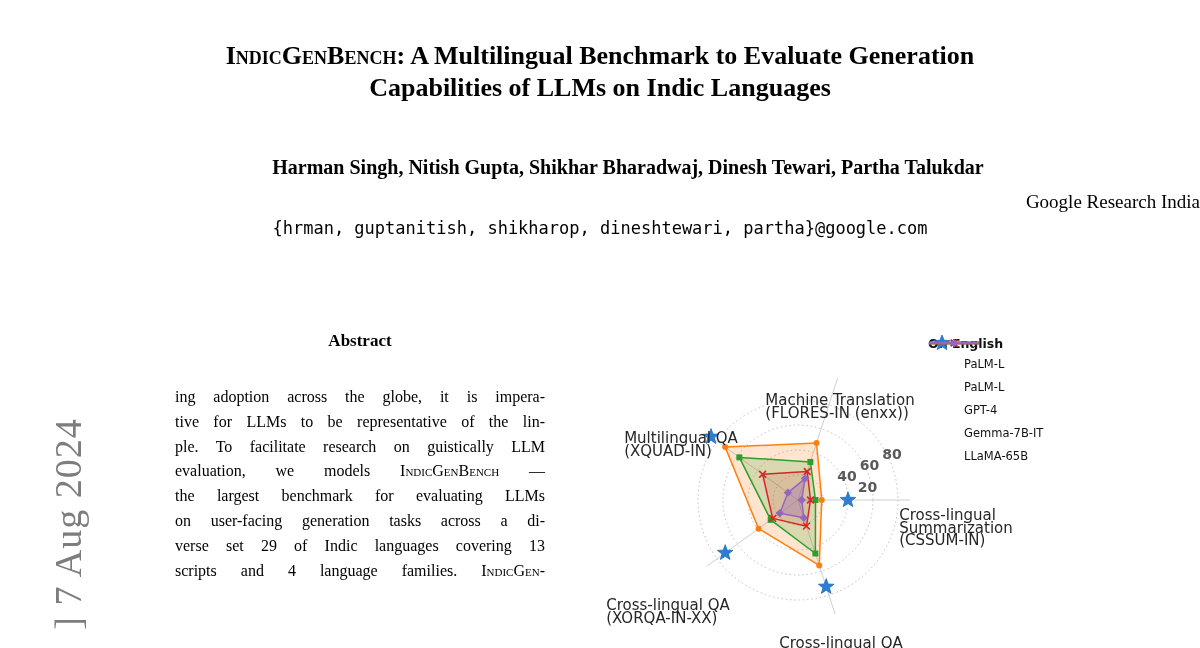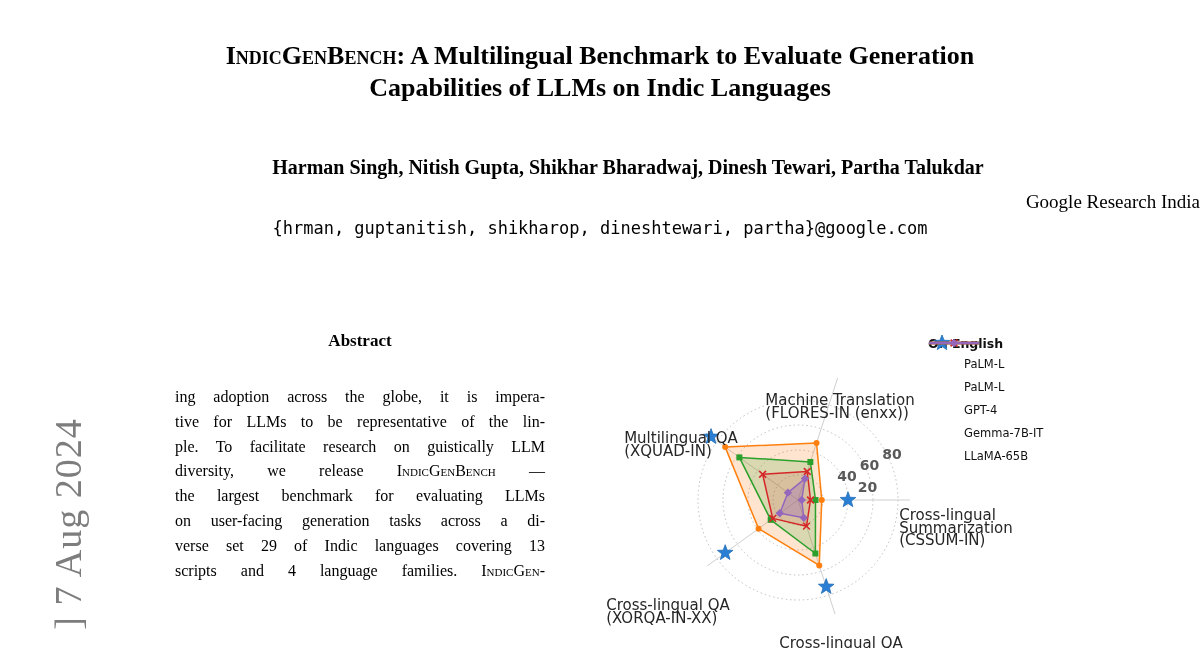--- a/index.html
+++ b/index.html
@@ -44,21 +44,21 @@
   <div class="centerline affil">Google Research India</div>
   <div class="centerline email">{hrman, guptanitish, shikharop, dineshtewari, partha}@google.com</div>
 
   <div class="sidebar-mark">] 7 Aug 2024</div>
 
   <div class="abstract-head">Abstract</div>
   <div class="abstract-body" id="abstract-body">
       <div class="abs-line"><span>ing adoption across the globe, it is impera-</span></div>
       <div class="abs-line"><span>tive for LLMs to be representative of the lin-</span></div>
       <div class="abs-line"><span>ple. To facilitate research on guistically LLM</span></div>
-      <div class="abs-line"><span>diversity, we release </span><span class="brand-sc">IndicGenBench</span><span> —</span></div>
+      <div class="abs-line"><span>evaluation, we models </span><span class="brand-sc">IndicGenBench</span><span> —</span></div>
       <div class="abs-line"><span>the largest benchmark for evaluating LLMs</span></div>
       <div class="abs-line"><span>on user-facing generation tasks across a di-</span></div>
       <div class="abs-line"><span>verse set 29 of Indic languages covering 13</span></div>
       <div class="abs-line"><span>scripts and 4 language families. </span><span class="brand-sc">IndicGen-</span></div>
     </div>
 
   <div class="chart">
     <svg id="radar-svg" width="630" height="323" viewBox="0 0 630 323">
         <circle cx="218" cy="175" r="25" fill="none" stroke="#b8b8b8" stroke-width="0.9" stroke-dasharray="1.5 2.8"></circle>
         <circle cx="218" cy="175" r="50" fill="none" stroke="#b8b8b8" stroke-width="0.9" stroke-dasharray="1.5 2.8"></circle>

